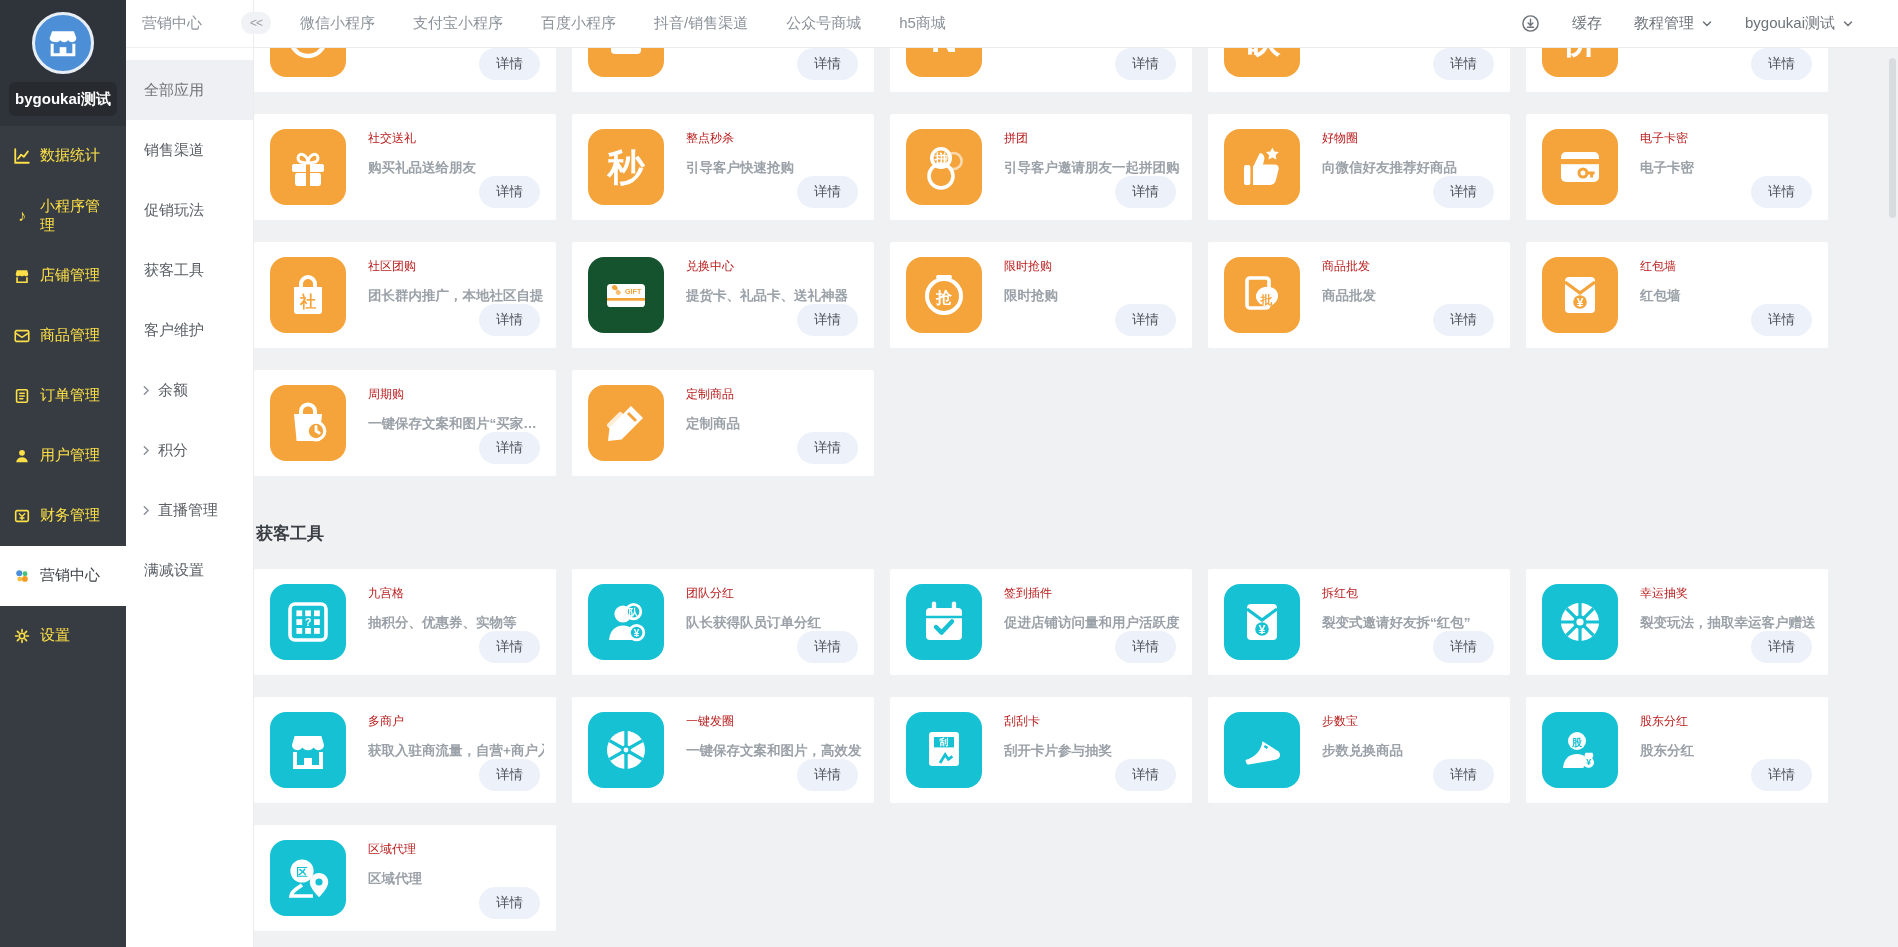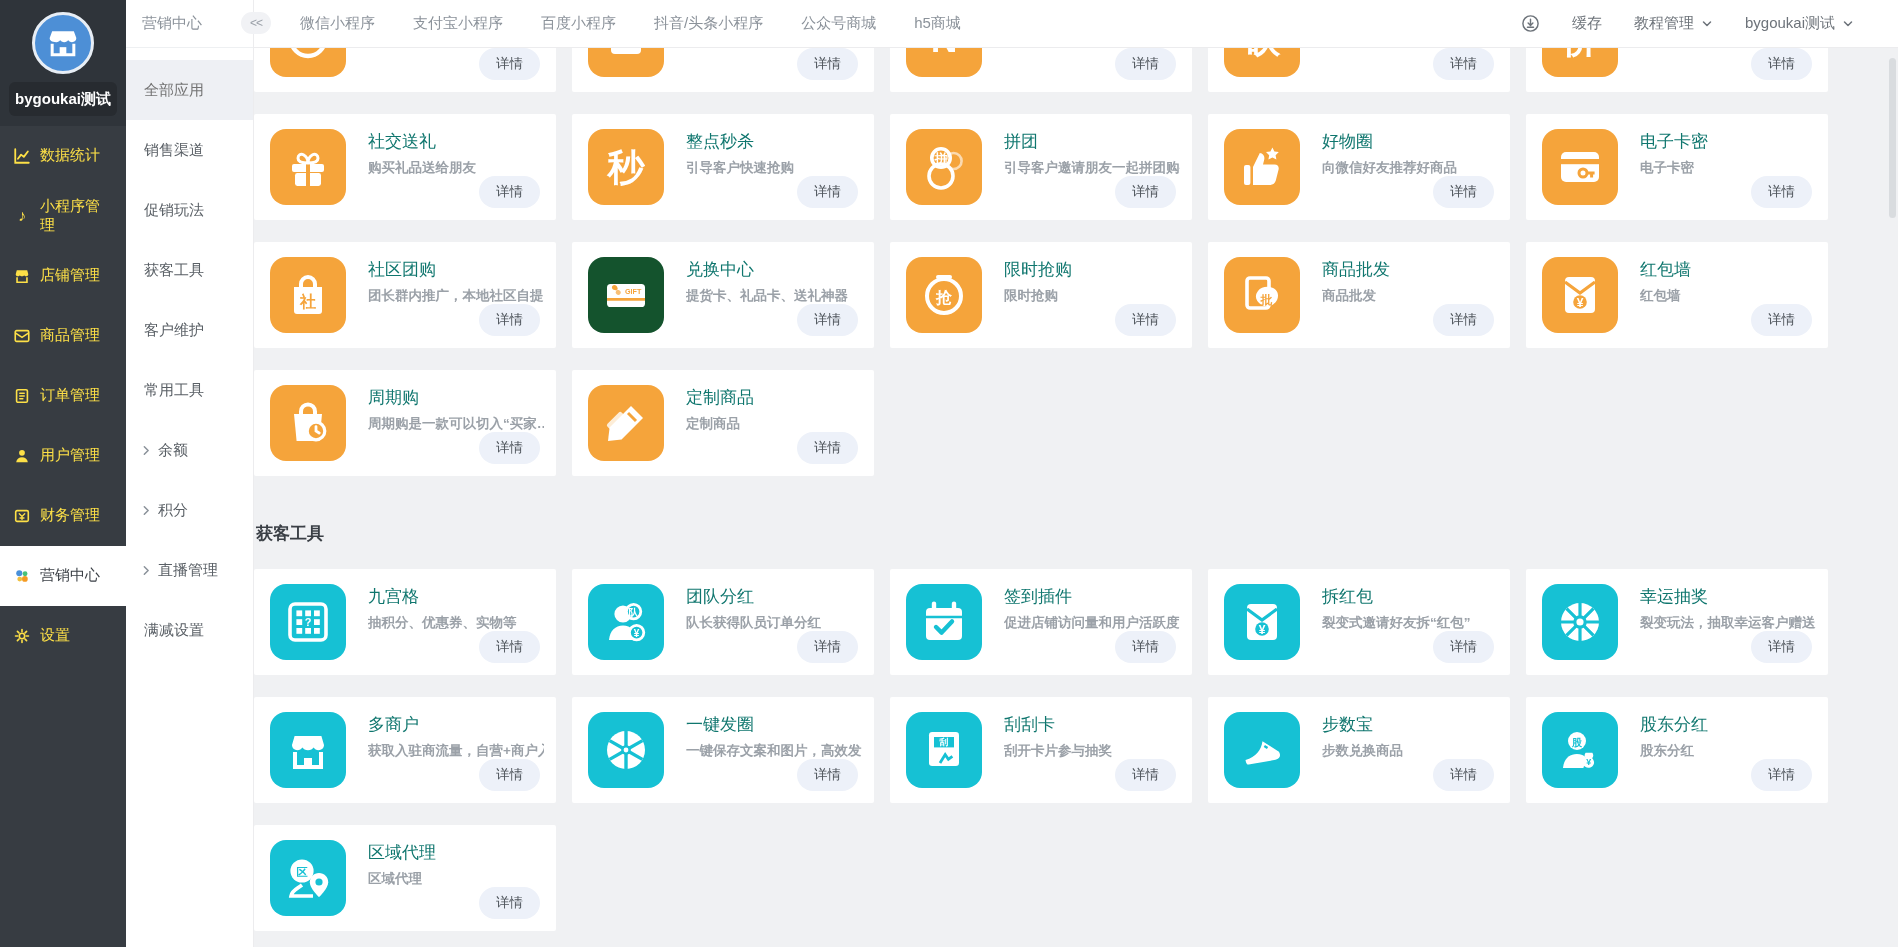--- a/index.html
+++ b/index.html
@@ -46,21 +46,21 @@
 
   
   .main { position:absolute; left:254px; top:48px; right:0; bottom:0; overflow:hidden; }
   .grid { display:grid; grid-template-columns:repeat(5,302px); gap:22px 16px; }
   .grid.promo { margin-top:-62px; }
   .section-h { font-size:17px; font-weight:bold; color:#3a3f45; margin:46px 0 24px 2px; }
   .card { position:relative; background:#fff; height:106px; border-radius:2px; }
   .tile { position:absolute; left:16px; top:15px; width:76px; height:76px; border-radius:16px; display:flex; align-items:center; justify-content:center; color:#fff; overflow:hidden; }
   .tile svg { width:48px; height:48px; display:block; }
   .tile .glyph { font-size:37px; font-weight:bold; color:#fff; line-height:1; }
-  .c-title { position:absolute; left:114px; top:16px; font-size:17px; color:#0f766e; font-weight:500; }
+  .c-title { position:absolute; left:114px; top:16px; font-size:12px; color:#b91c1c; font-weight:500; }
   .c-desc { position:absolute; left:114px; top:45px; right:12px; font-size:13.5px; color:#9ba1a8; white-space:nowrap; overflow:hidden;font-weight:bold; }
   .detail { position:absolute; right:16px; bottom:12px; background:#edf1f9; border:none; border-radius:16px; padding:7px 17px; font-size:13.5px; color:#4e545b; cursor:pointer; font-family:inherit; }
   .vscroll { position:absolute; right:2px; top:58px; width:7px; height:160px; background:#d9dcdf; border-radius:4px; z-index:9; }
 </style>
 </head>
 <body>
 
 <div class="app">
 
   <aside class="sidebar">
@@ -175,23 +175,20 @@
         <div class="sm-item">
           <span>促销玩法</span>
         </div>
         <div class="sm-item">
           <span>获客工具</span>
         </div>
         <div class="sm-item">
           <span>客户维护</span>
         </div>
         <div class="sm-item">
-          <span>常用工具</span>
-        </div>
-        <div class="sm-item">
           <span class="icon-wrap chev">
             <svg viewBox="0 0 12 12">
               <path d="M4 2.5L7.5 6 4 9.5" fill="none" stroke="currentColor" stroke-width="1.4" stroke-linecap="round" stroke-linejoin="round"></path>
             </svg>
           </span>
           <span>余额</span>
         </div>
         <div class="sm-item">
           <span class="icon-wrap chev">
             <svg viewBox="0 0 12 12">
@@ -212,21 +209,21 @@
           <span>满减设置</span>
         </div>
       </nav>
   </aside>
 
   <header class="topbar">
     <nav class="tabs" id="top-tabs">
         <span class="tab">微信小程序</span>
         <span class="tab">支付宝小程序</span>
         <span class="tab">百度小程序</span>
-        <span class="tab">抖音/头条小程序</span>
+        <span class="tab">抖音/销售渠道</span>
         <span class="tab">公众号商城</span>
         <span class="tab">h5商城</span>
       </nav>
     <div class="top-right">
       <span class="tr-item">
         <span class="icon-wrap">
             <svg viewBox="0 0 20 20">
               <circle cx="10" cy="10" r="8" fill="none" stroke="currentColor" stroke-width="1.5"></circle>
               <path d="M10 5.5v6M7.5 9.5l2.5 2.5 2.5-2.5M6.8 14h6.4" stroke="currentColor" stroke-width="1.5" fill="none" stroke-linecap="round" stroke-linejoin="round"></path>
             </svg>
@@ -417,21 +414,21 @@
         <div class="card">
           <div class="tile" style="--tile:#f5a43b;background:#f5a43b">
             <svg viewBox="0 0 24 24">
               <path d="M5 7.5h14l-1.3 13.5H6.3z" fill="#fff"></path>
               <path d="M8.5 9.5V6.2a3.5 3.5 0 0 1 7 0v3.3" fill="none" stroke="#fff" stroke-width="2"></path>
               <circle cx="16" cy="16" r="4.4" fill="var(--tile)" stroke="#fff" stroke-width="1.6"></circle>
               <path d="M16 13.8V16l1.6 1" stroke="#fff" stroke-width="1.4" fill="none" stroke-linecap="round"></path>
             </svg>
           </div>
           <div class="c-title">周期购</div>
-          <div class="c-desc">周期购是一款可以切入“买家…</div>
+          <div class="c-desc">一键保存文案和图片“买家…</div>
           <button class="detail">详情</button>
         </div>
         <div class="card">
           <div class="tile" style="--tile:#f5a43b;background:#f5a43b">
             <svg viewBox="0 0 24 24">
               <rect x="2" y="9" width="10" height="4" rx="1" transform="rotate(-45 7 11)" fill="#fff" opacity=".8"></rect>
               <path d="M14.5 3.5l6 6L9.8 20.2 3 21l.8-6.8z" fill="#fff"></path>
               <path d="M13 7l4 4" stroke="var(--tile)" stroke-width="1.5"></path>
             </svg>
           </div>

